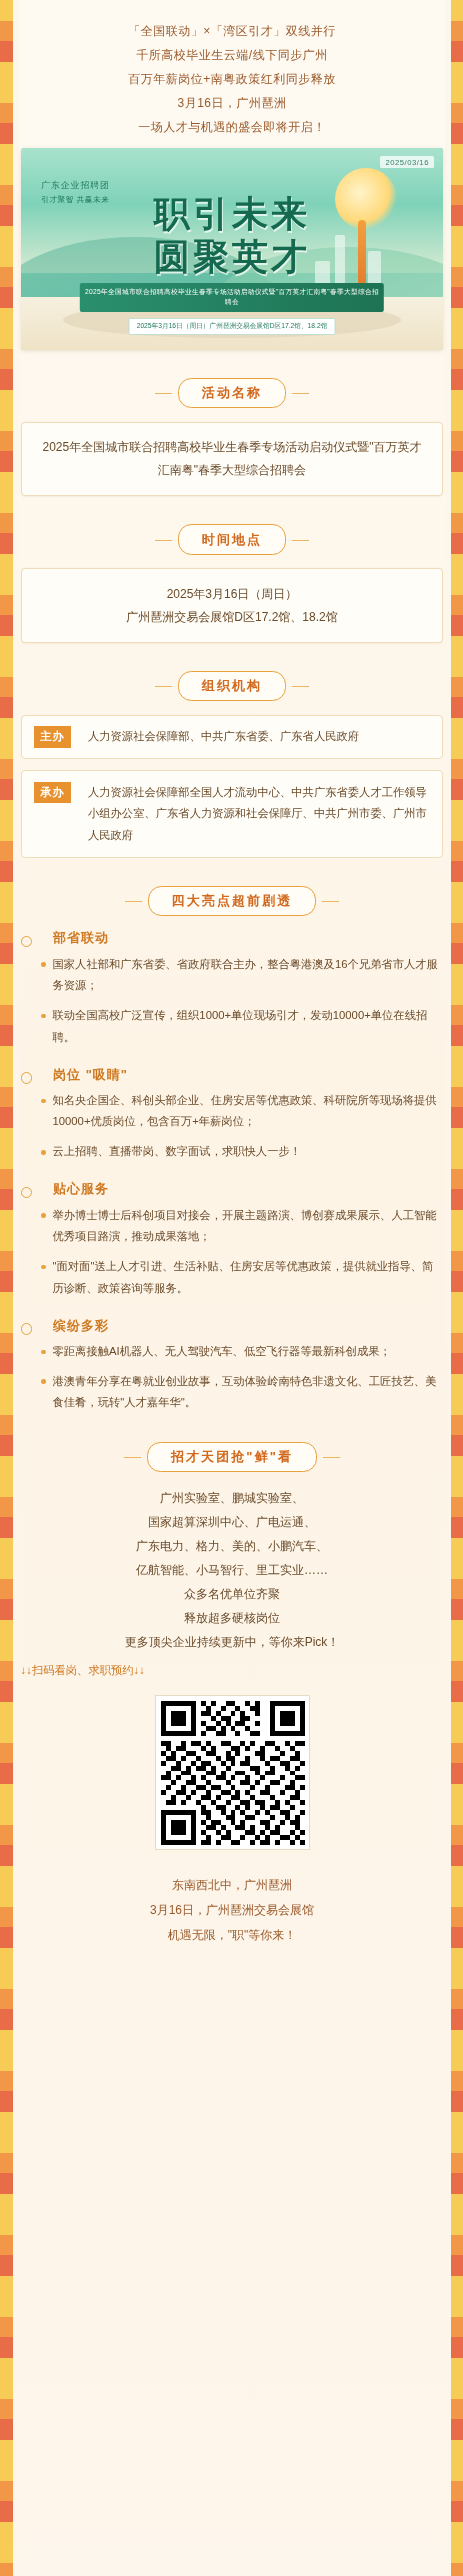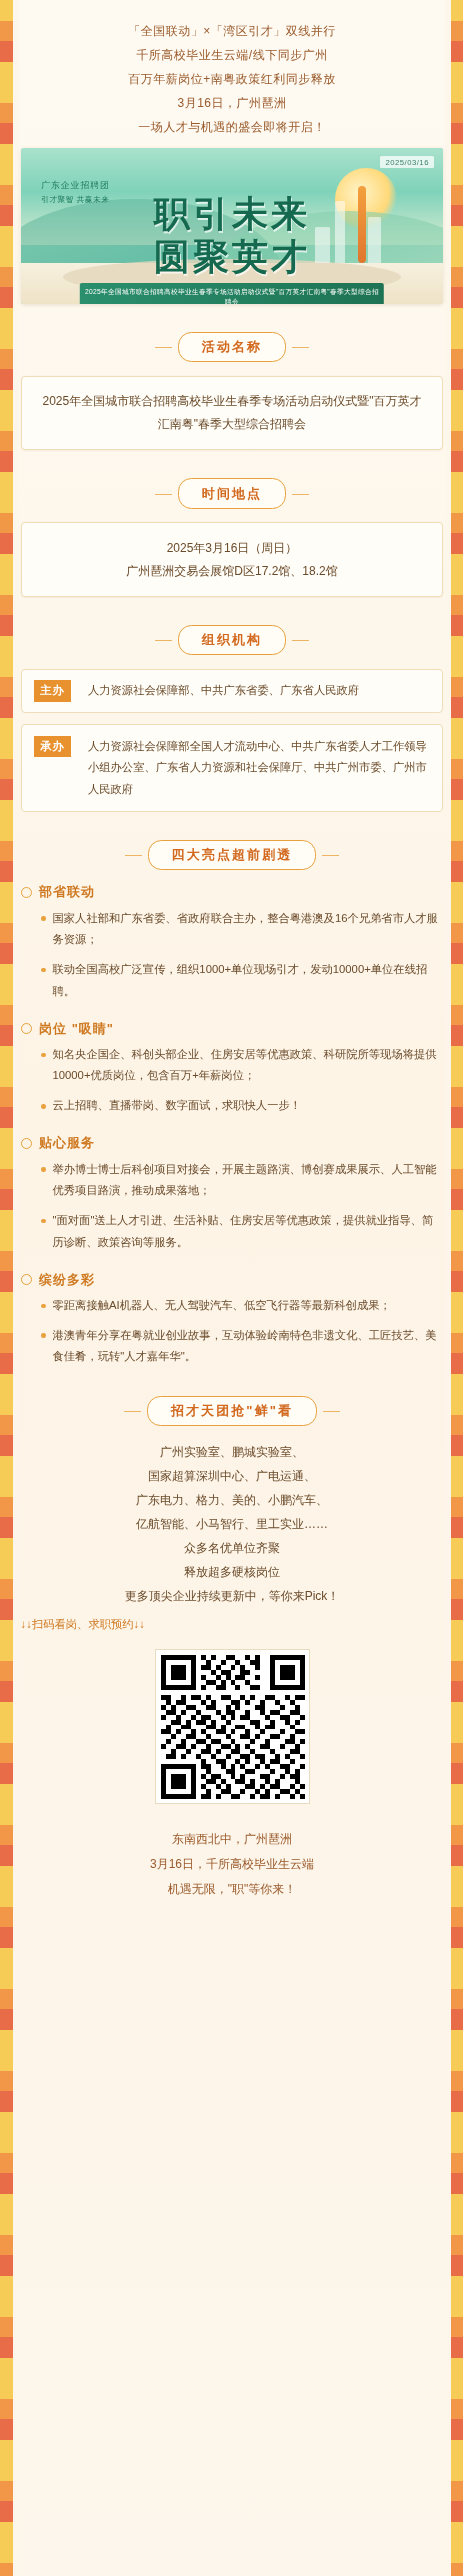--- a/index.html
+++ b/index.html
@@ -55,21 +55,21 @@
     line-height: 24px;
     letter-spacing: 0.5px;
     padding: 5.2px 0 9.3px;
   }
   .intro div { white-space: nowrap; }
 
   
   .hero {
     position: relative;
     width: 100%;
-    height: 156px;
+    height: 202px;
     border-radius: 3.1px;
     overflow: hidden;
     background: linear-gradient(160deg, #bfe6cf 0%, #8fd6bb 30%, #6fc9b2 55%, #cfe9d6 100%);
     box-shadow: 0 1px 4.1px rgba(140,110,60,.18);
   }
   .hero-sky {
     position: absolute; left:0; right:0; top:0; height: 62%;
     background: linear-gradient(180deg, #a9e2cd 0%, #7fd2b9 45%, #d7ecd3 100%);
   }
   .hero-sun {
@@ -244,22 +244,23 @@
     color: #6a4a2a;
     font-size: 11.3px;
     line-height: 21.6px;
     flex: 1;
   }
 
   
   .hl-item { margin-bottom: 17.5px; }
   .hl-head {
     display: flex;
-    align-items: center;
+    align-items: flex-end;
     margin-bottom: 6.2px;
+    gap: 14px;
   }
   .hl-ring {
     width: 11.3px; height: 11.3px;
     border: 1.5px solid #e8a13c;
     border-radius: 50%;
     margin-right: 7.2px;
     flex: 0 0 auto;
   }
   .hl-title {
     color: #cf7a22;
@@ -679,19 +680,19 @@
               <rect x="23" y="28" width="1" height="1"></rect>
               <rect x="26" y="28" width="1" height="1"></rect>
               <rect x="28" y="28" width="1" height="1"></rect>
           </g>
         </svg>
       </div>
     </div>
 
     <div class="tail">
       <div>东南西北中，广州琶洲</div>
-      <div>3月16日，千所高校毕业生云端</div>
+      <div>3月16日，广州琶洲交易会展馆</div>
       <div>机遇无限，"职"等你来！</div>
     </div>
 
   </div>
 </div>
 
 
 </body></html>

